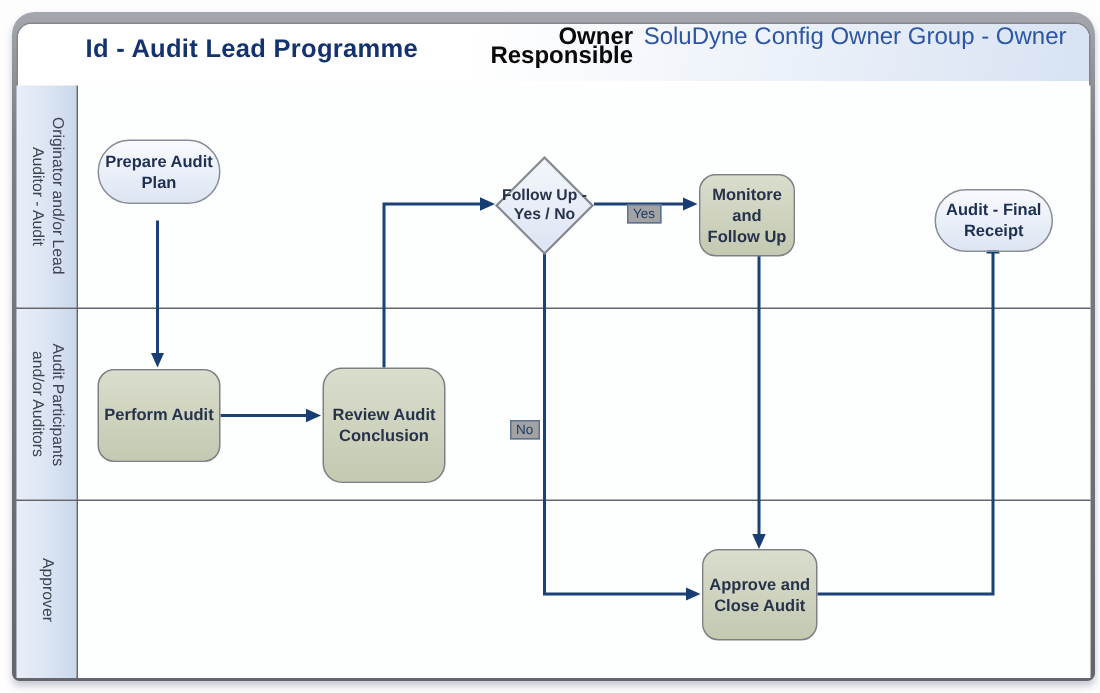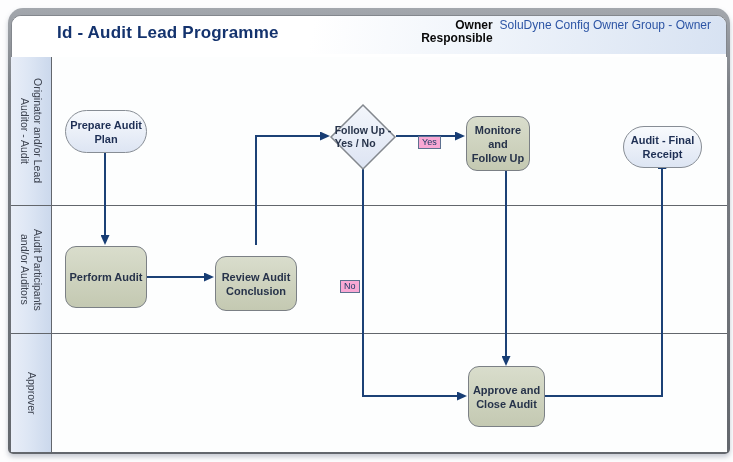--- a/index.html
+++ b/index.html
@@ -33,21 +33,21 @@
     background:linear-gradient(100deg,#ffffff 42%,#eef3fa 68%,#d7e2f2 100%);
     border-radius:9px 9px 0 0;
   }
   .title{
     position:absolute;left:45px;top:7px;
     font-size:17px;font-weight:bold;color:#14336e;letter-spacing:.2px;
   }
   .meta{
     position:absolute;right:15px;top:3px;
     display:grid;grid-template-columns:auto auto;column-gap:7px;row-gap:1px;
-    font-size:12px;line-height:12px;
+    font-size:16px;line-height:12px;
   }
   .meta-label{justify-self:end;font-weight:bold;color:#0a0a0a;}
   .meta-value{color:#2d55a5;}
 
   
   .lanes{
     position:absolute;left:11px;top:57px;width:716px;height:395px;
     display:grid;
     grid-template-columns:41px 1fr;
     grid-template-rows:149px 128px 1fr;
@@ -84,28 +84,28 @@
   }
   .terminal{
     background:linear-gradient(to bottom,#f8fafd 0%,#dde5f3 100%);
     border:1.4px solid #878d95;
     color:#1e2f54;
   }
   .gateway{position:absolute;z-index:3;cursor:pointer;}
   .gateway-label{
     position:absolute;inset:0;z-index:4;
     display:flex;align-items:center;justify-content:center;
-    text-align:left;white-space:pre-line;
+    text-align:center;white-space:pre-line;
     font-size:10.5px;font-weight:bold;line-height:13px;color:#27334a;
   }
 
   
   .edge-label{
     position:absolute;z-index:4;
-    background:#f9a8d4;border:1px solid #5d7190;
+    background:#a3a3a3;border:1px solid #5d7190;
     font-size:9px;line-height:11px;color:#1d3a66;
     padding:0 3px;
   }
 </style>
 </head>
 <body>
 
 <div class="page">
 
   <div class="frame"></div>
@@ -145,26 +145,26 @@
       <path d="M105,147 V236" marker-end="url(#arrow)"></path>
       <path d="M147,277 H205" marker-end="url(#arrow)"></path>
       <path d="M256,245 V136 H321" marker-end="url(#arrow)"></path>
       <path d="M396,136 H456" marker-end="url(#arrow)"></path>
       <path d="M363,169 V396 H458" marker-end="url(#arrow)"></path>
       <path d="M506,163 V357" marker-end="url(#arrow)"></path>
       <path d="M545,396 H662 V168" marker-end="url(#arrow)"></path>
     </g>
   </svg>
 
-  <div class="node terminal" style="left:65px;top:110px;width:82px;height:43px;border-radius:21.5px;">Prepare Audit
+  <div class="node terminal" style="left:65px;top:93px;width:82px;height:43px;border-radius:21.5px;">Prepare Audit
 Plan</div>
 
   <div class="node task" style="left:65px;top:246px;width:82px;height:62px;">Perform Audit</div>
 
-  <div class="node task" style="left:215px;top:256px;width:82px;height:55px;">Review Audit
+  <div class="node task" style="left:215px;top:245px;width:82px;height:77px;border-radius:13px;">Review Audit
 Conclusion</div>
 
   <div class="gateway" style="left:328px;top:102px;width:70px;height:70px;">
     <svg width="70" height="70" viewBox="0 0 70 70">
       <polygon points="35,3 67,35 35,67 3,35" fill="url(#diamondFill)" stroke="#83888e" stroke-width="1.5"></polygon>
     </svg>
     <div class="gateway-label">Follow Up -
 Yes / No</div>
   </div>
 

